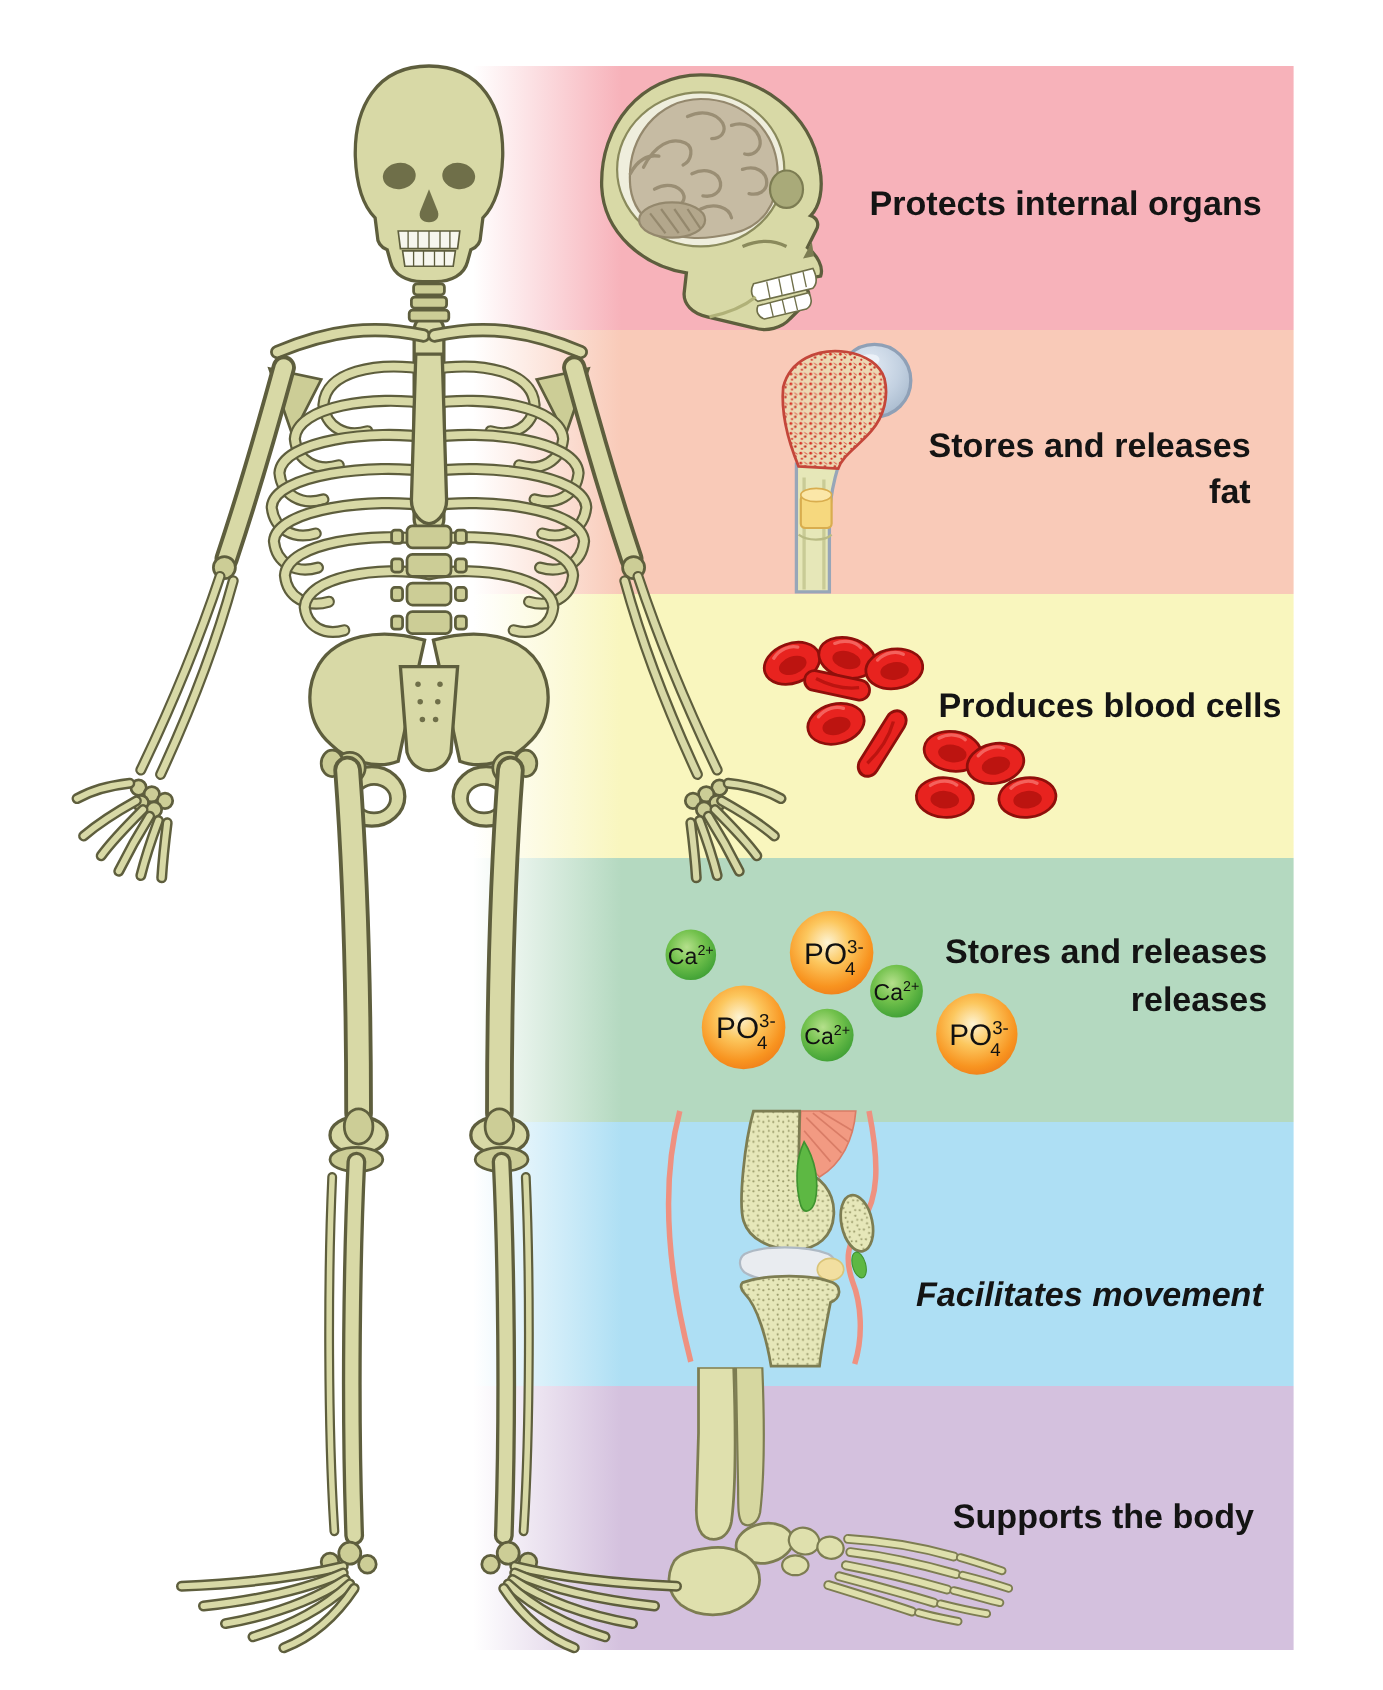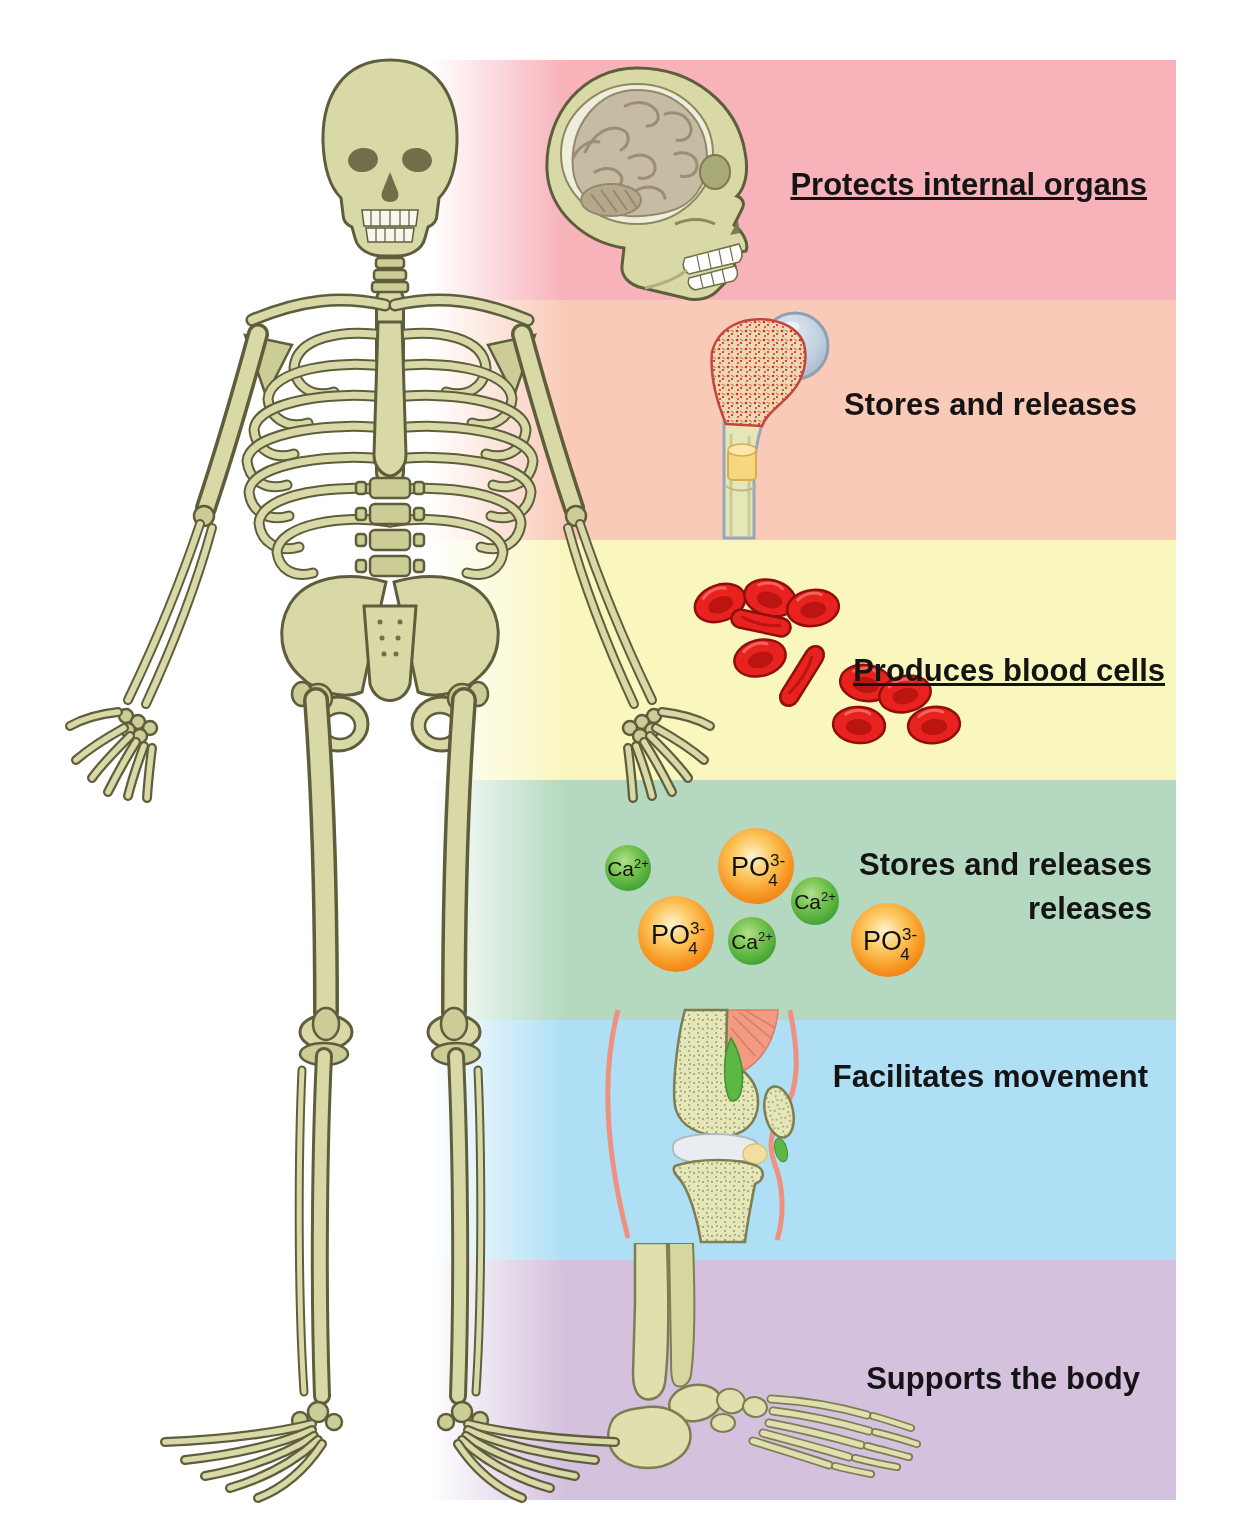--- a/index.html
+++ b/index.html
@@ -34,36 +34,37 @@
 
 <div id="stage">
 
   <section class="band band1"></section>
   <section class="band band2"></section>
   <section class="band band3"></section>
   <section class="band band4"></section>
   <section class="band band5"></section>
   <section class="band band6"></section>
 
-  <div class="lbl" style="top:164px;right:110px;text-decoration:underline;">
+  <div class="lbl" style="top:164px;right:110px;">
     <div>Protects internal organs</div>
 
   </div>
   <div class="lbl" style="top:384px;right:120px;">
     <div>Stores and releases</div>
+    <div>fat</div>
   </div>
-  <div class="lbl" style="top:650px;right:92px;text-decoration:underline;">
+  <div class="lbl" style="top:621px;right:92px;">
     <div>Produces blood cells</div>
 
   </div>
   <div class="lbl" style="top:843px;right:105px;line-height:44px;">
     <div>Stores and releases</div>
     <div>releases</div>
   </div>
-  <div class="lbl" style="top:1056px;right:109px;">
+  <div class="lbl" style="top:1156px;right:109px;font-style:italic;">
     <div>Facilitates movement</div>
 
   </div>
   <div class="lbl" style="top:1358px;right:117px;">
     <div>Supports the body</div>
 
   </div>
 
   <svg class="icon-svg" style="left:525px;top:62px;" width="245" height="245" viewBox="0 0 245 245">
     <path class="bn" d="M112,6 C168,6 212,42 220,90 C224,110 220,126 212,134 C218,136 220,142 217,147

